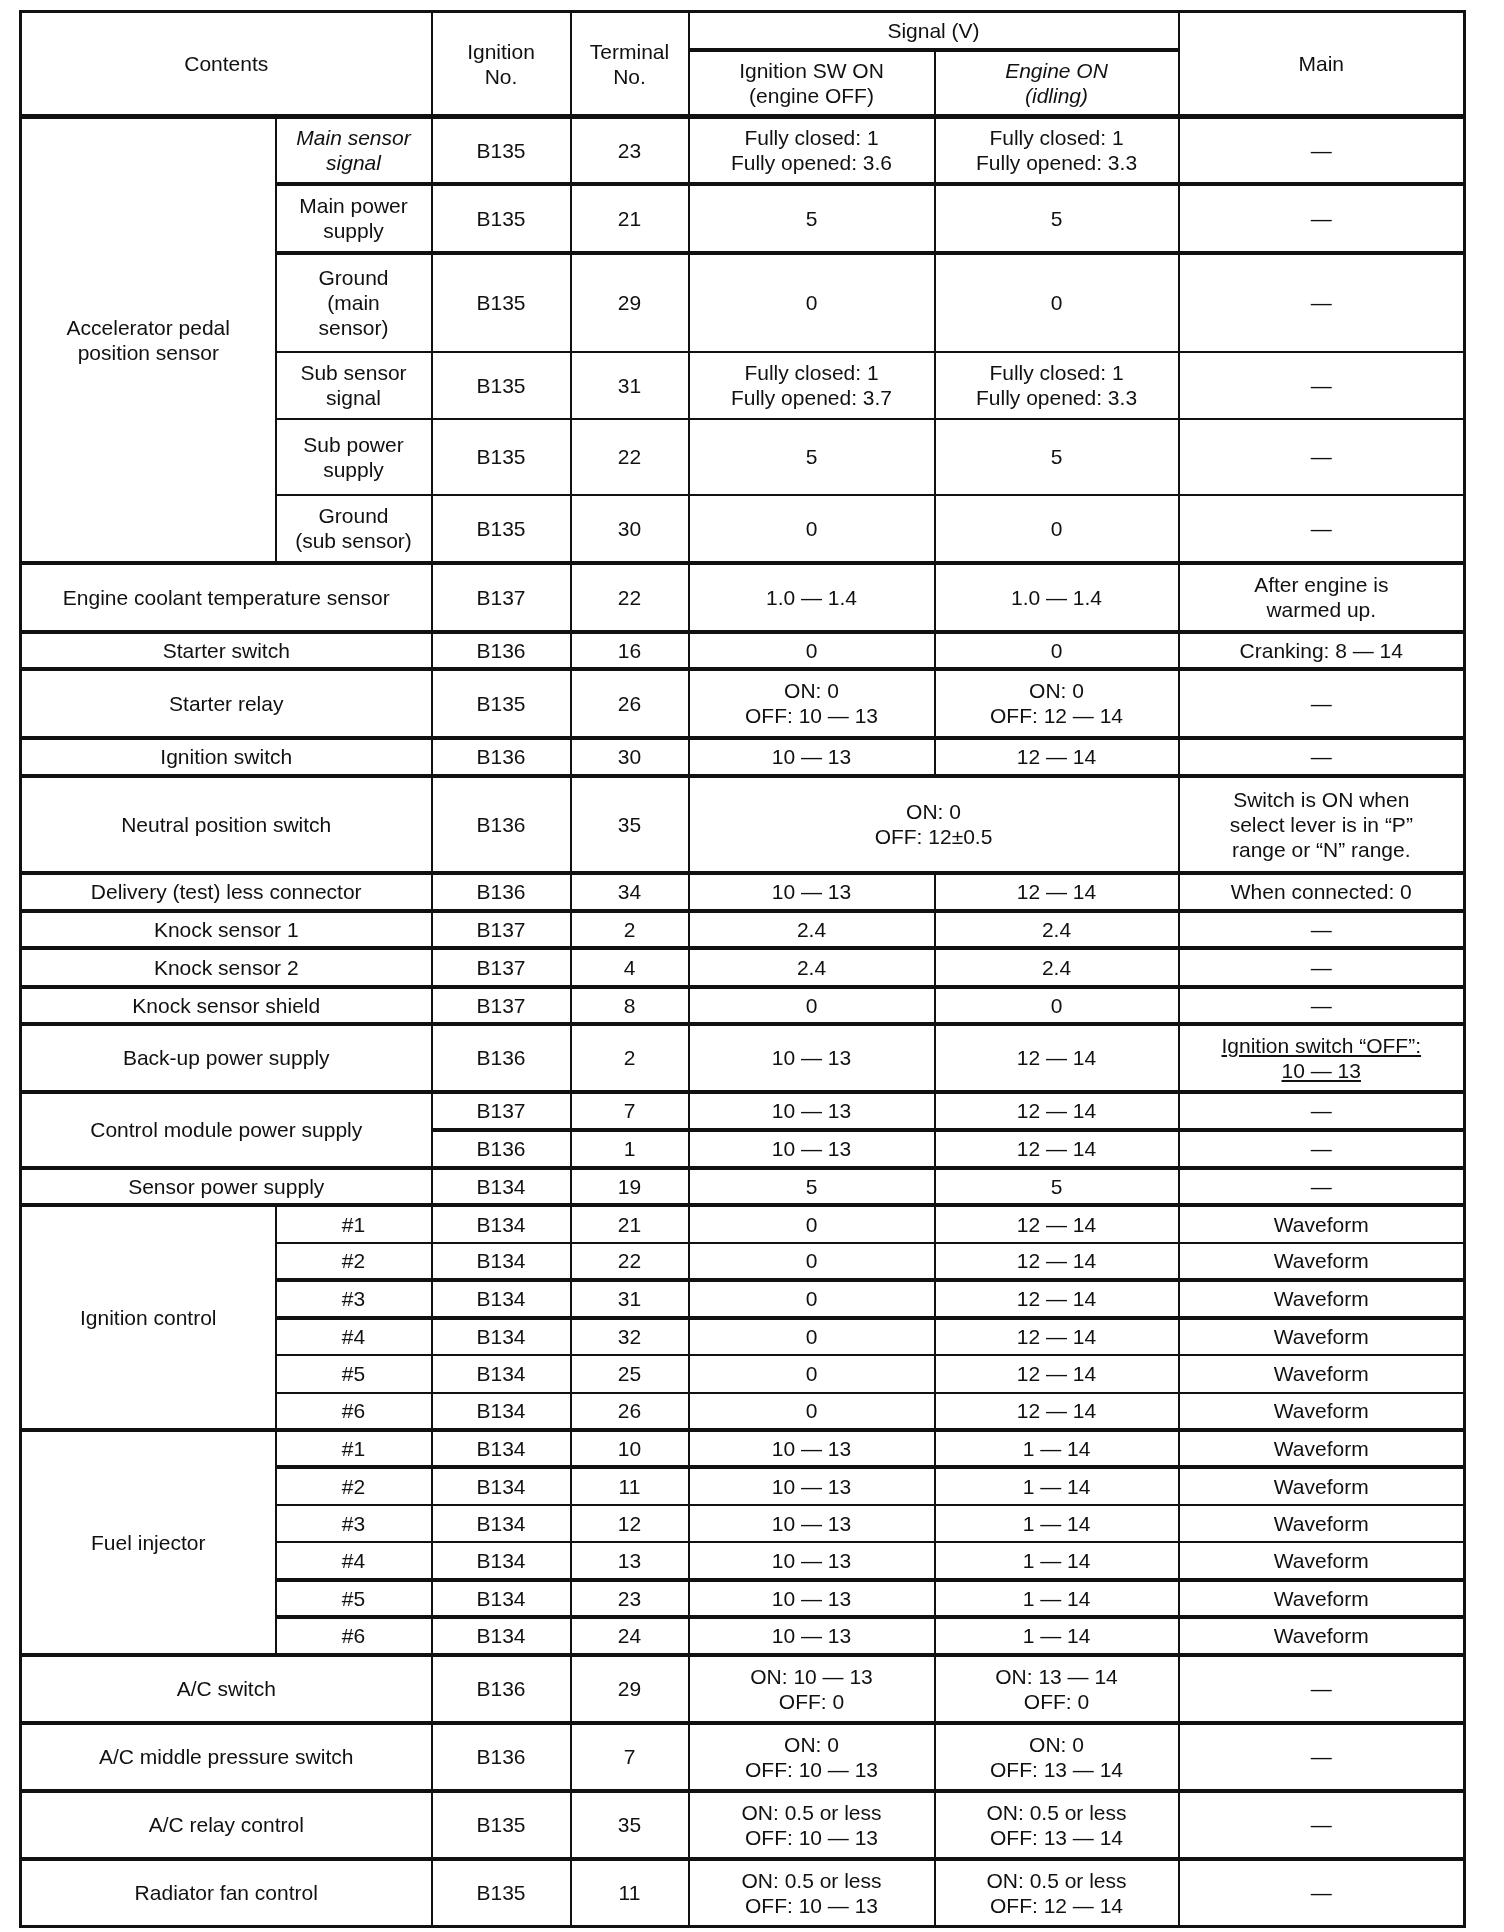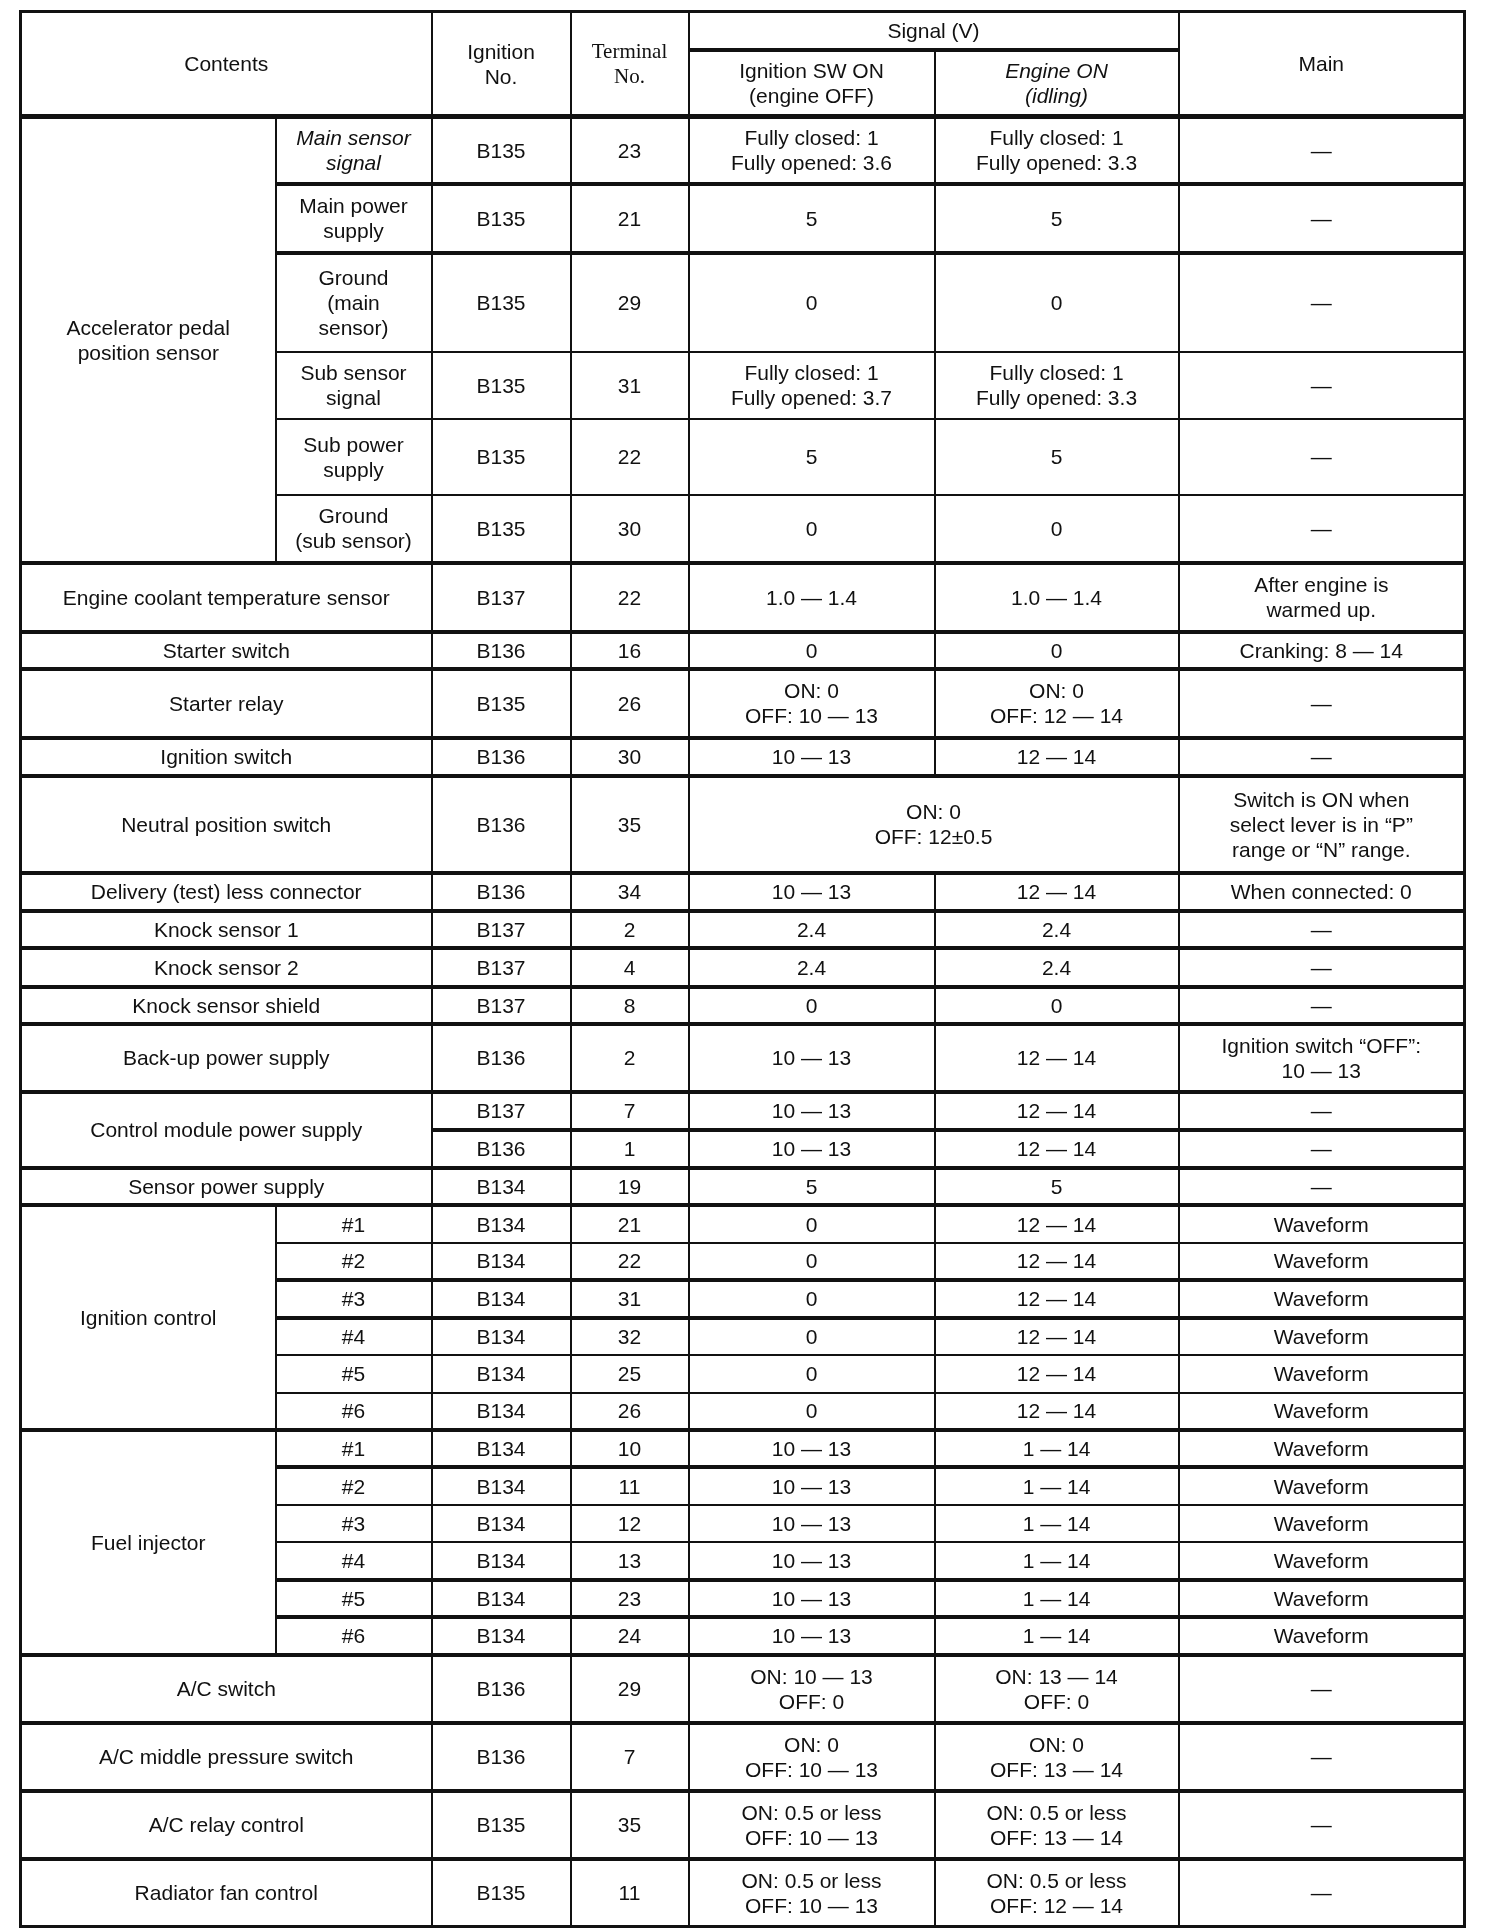--- a/index.html
+++ b/index.html
@@ -41,21 +41,21 @@
         <col style="width:118px">
         <col style="width:246px">
         <col style="width:244px">
         <col style="width:286px">
   </colgroup>
   <thead>
     <tr style="height:38px">
       <th colspan="2" rowspan="2" class="ml">Contents</th>
       <th rowspan="2" class="ml" style="white-space: pre-line;">Ignition
 No.</th>
-      <th rowspan="2" class="ml" style="white-space: pre-line; font-family: Liberation Serif, serif;">Terminal
+      <th rowspan="2" class="ml" style="white-space: pre-line;">Terminal
 No.</th>
       <th colspan="2">Signal (V)</th>
       <th rowspan="2">Main</th>
     </tr>
     <tr class="hdr2" style="height:67px">
       <th class="ml" style="white-space: pre-line;">Ignition SW ON
 (engine OFF)</th>
       <th class="ml" style="white-space: pre-line; font-style: italic;">Engine ON
 (idling)</th>
     </tr>
@@ -209,21 +209,21 @@
       <td>0</td>
       <td>—</td>
     </tr>
 
     <tr class="major" style="height:68px">
       <td colspan="2" class="left">Back-up power supply</td>
       <td>B136</td>
       <td>2</td>
       <td>10 — 13</td>
       <td>12 — 14</td>
-      <td class="ml" style="white-space: pre-line;">Ignition switch “OFF”:
+      <td class="ml" style="white-space: pre-line; text-decoration: underline;">Ignition switch “OFF”:
 10 — 13</td>
     </tr>
 
     <tr class="major" style="height:38px">
       <td colspan="2" rowspan="2" class="left">Control module power supply</td>
       <td>B137</td>
       <td>7</td>
       <td>10 — 13</td>
       <td>12 — 14</td>
       <td>—</td>

